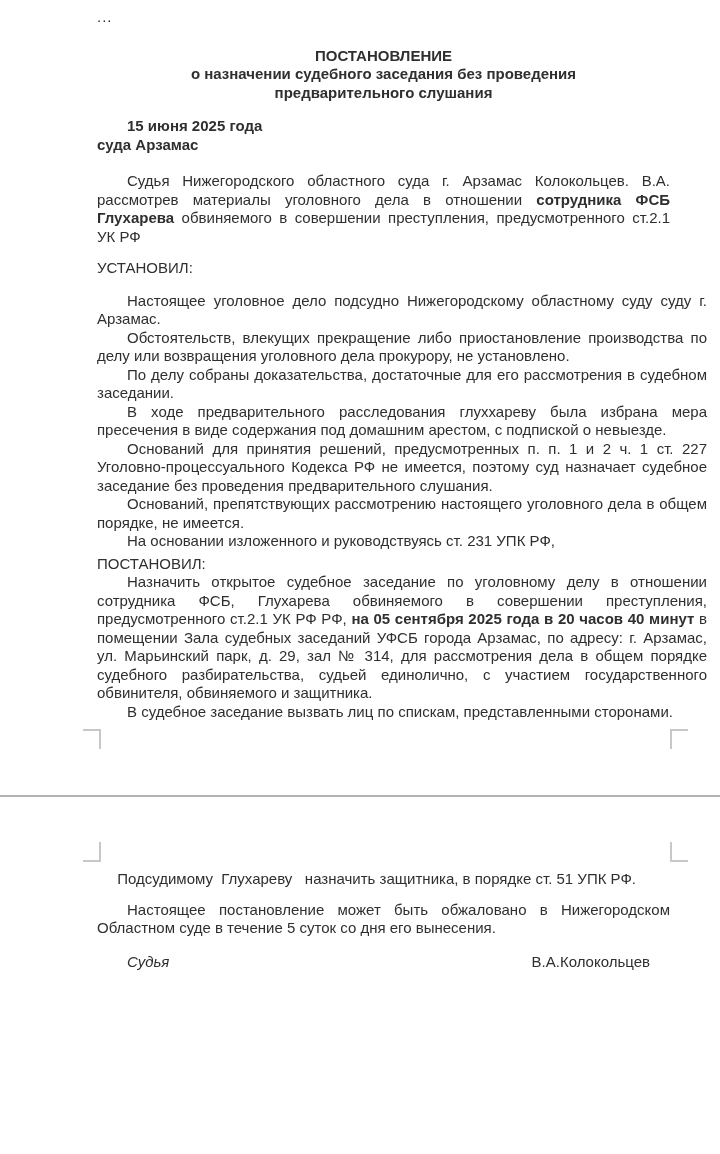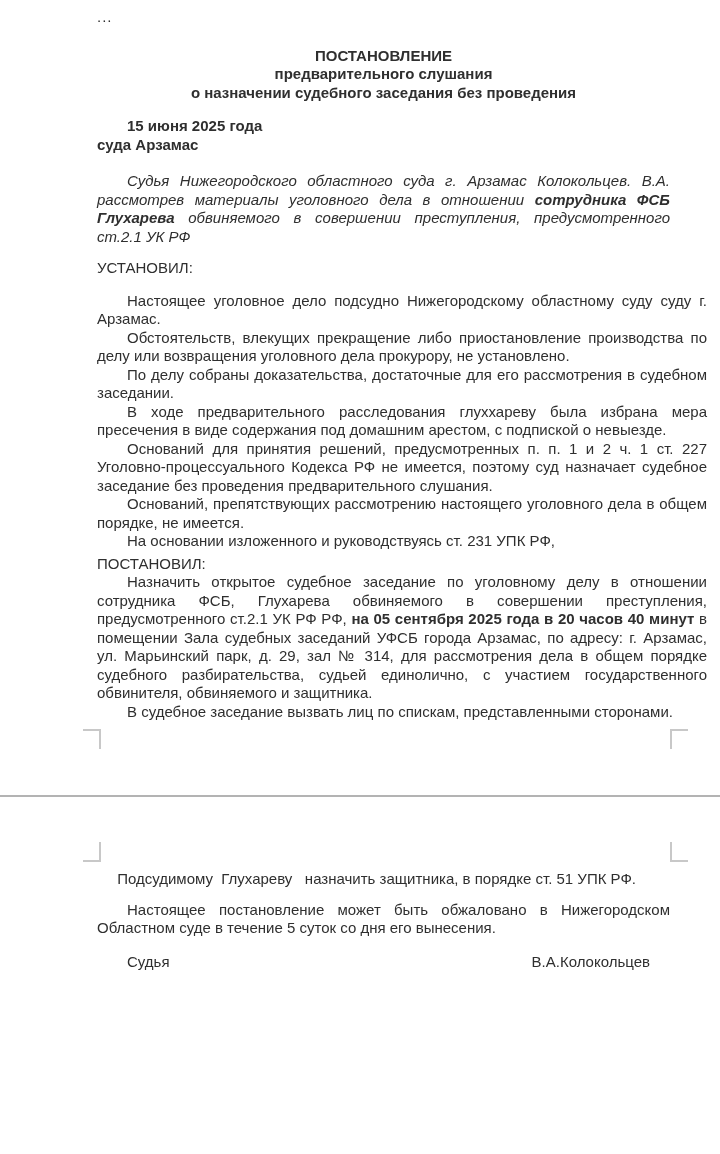--- a/index.html
+++ b/index.html
@@ -25,21 +25,20 @@
     margin: 20px 37px 0 0;
   }
 
   .date-block { margin-top: 15px; font-weight: 700; }
   .date-line { padding-left: 30px; }
 
   .intro {
     margin: 18px 37px 0 0;
     text-align: justify;
     text-indent: 30px;
-    font-style: italic;
   }
 
   .section-header {
     text-align: left;
     font-weight: 400;
     margin: 13px 24px 0 0;
   }
   .section-header.post { margin-top: 4px; }
 
   p.para {
@@ -69,36 +68,36 @@
   
   .content.pg2 { padding-right: 50px; }
   .defender-line { margin: 8px 0 0 16px; white-space: pre-wrap; }
   .appeal { margin-top: 12px; text-align: justify; text-indent: 30px; }
   .signature-row {
     margin-top: 15px;
     display: flex;
     justify-content: space-between;
     align-items: baseline;
   }
-  .signature-role { padding-left: 30px; }
+  .signature-role { padding-left: 30px; font-style: italic; }
   .signature-name { margin-right: 20px; }
 </style>
 </head>
 <body>
 
 <div class="screen">
 
   <div class="content pg1">
 
     <div class="truncation">...</div>
 
     <div class="title-block">
       <div>ПОСТАНОВЛЕНИЕ</div>
+      <div>о назначении судебного заседания без проведения</div>
       <div>предварительного слушания</div>
-      <div>о назначении судебного заседания без проведения</div>
     </div>
 
     <div class="date-block">
       <div class="date-line">15 июня 2025 года</div>
       <div>суда Арзамас</div>
     </div>
 
     <p class="intro"><span>Судья Нижегородского областного суда г. Арзамас Колокольцев. В.А. рассмотрев материалы уголовного дела в отношении </span><b>сотрудника ФСБ Глухарева</b><span> обвиняемого в совершении преступления, предусмотренного ст.2.1 УК РФ</span></p>
 
     <div class="section-header">УСТАНОВИЛ:</div>

